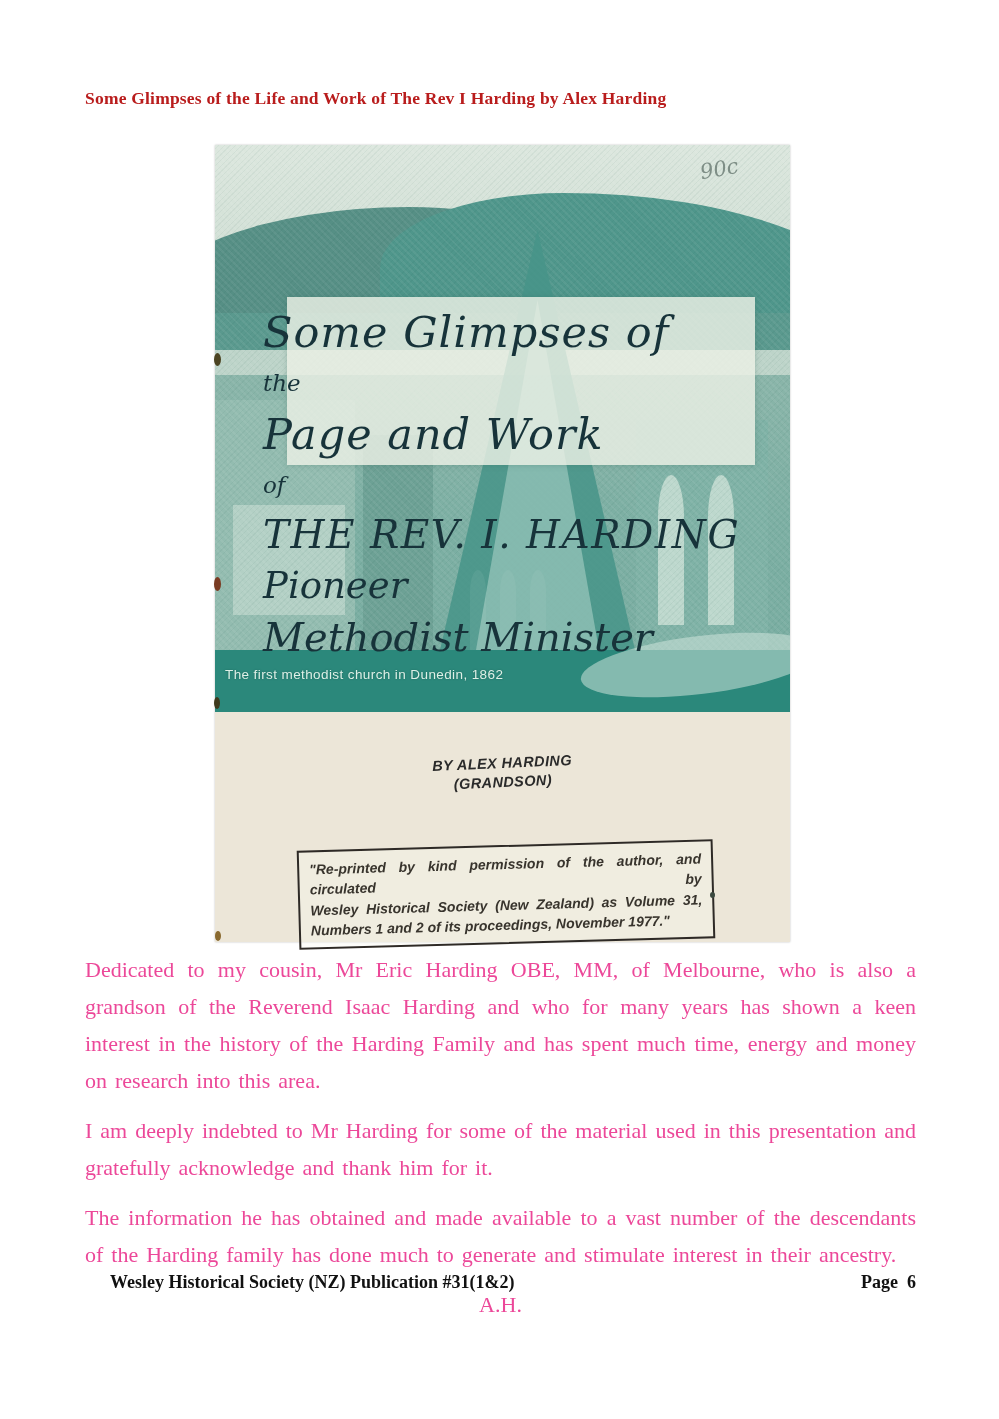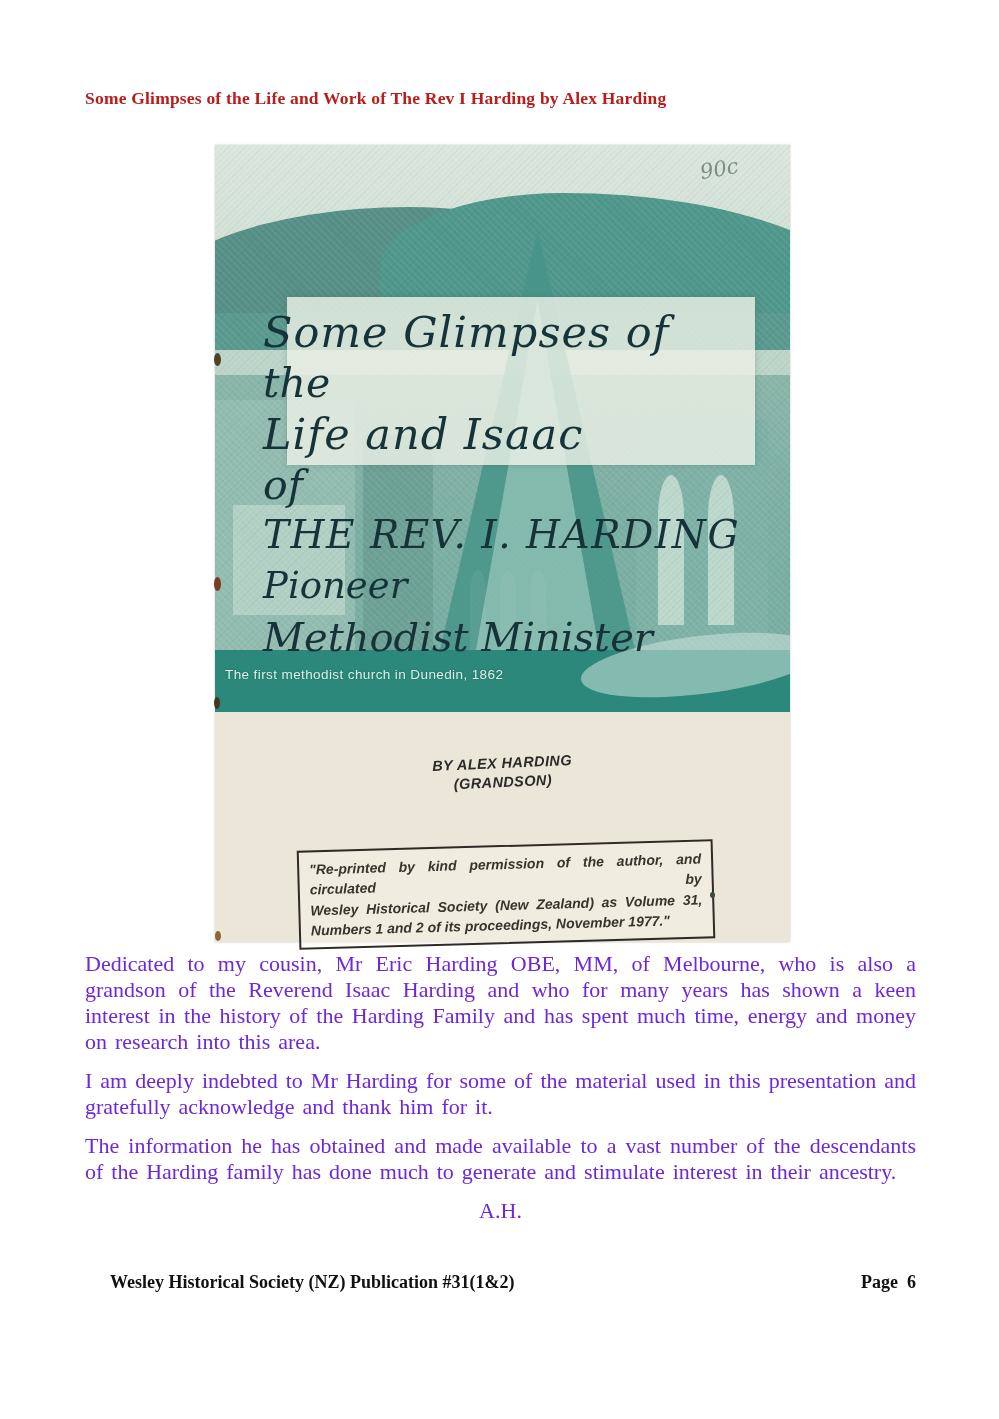--- a/index.html
+++ b/index.html
@@ -42,40 +42,40 @@
   .photo-caption{position:absolute;left:10px;top:522px;z-index:3;
          font-family:"Liberation Sans",sans-serif;font-size:13.5px;letter-spacing:.4px;
          color:#def0e7;text-shadow:0 0 2px rgba(0,60,50,.4);text-align:center;}
   .price-note{position:absolute;right:52px;top:12px;font-family:"DejaVu Serif",serif;
          font-style:italic;font-size:21px;color:#7e8e86;transform:rotate(-10deg);z-index:3;}
   .title-box{position:absolute;left:72px;top:152px;width:468px;height:168px;
          background:rgba(235,240,229,.82);z-index:2;box-shadow:0 0 6px rgba(40,90,80,.25);}
   .title-stack{position:absolute;left:48px;right:0;top:160px;z-index:3;text-align:left;
          font-family:"DejaVu Serif",serif;font-style:italic;color:var(--title-ink,#17333a);}
   .t-big{font-size:43px;line-height:54px;letter-spacing:1px;}
-  .t-small{font-size:41px;line-height:48px;}
+  .t-small{font-size:23px;line-height:48px;}
   .t-name{font-size:39px;line-height:52px;letter-spacing:1.5px;}
   .t-sub1{font-size:37px;line-height:50px;}
   .t-sub2{font-size:40px;line-height:52px;}
 
   .cream-section{position:absolute;left:0;top:567px;width:100%;height:230px;background:var(--cream,#ece6d8);}
   .byline{position:absolute;left:0;right:0;top:42px;text-align:center;transform:rotate(-2.5deg);
          font-family:"Liberation Sans",sans-serif;font-weight:bold;font-style:italic;
          font-size:14.5px;line-height:1.3;letter-spacing:.4px;color:#2a2a2a;}
   .reprint-box{position:absolute;left:83px;top:133px;width:392px;border:2px solid #2e2a26;
          padding:7px 10px;transform:rotate(-1.6deg);background:rgba(250,248,240,.35);
          font-family:"Liberation Sans",sans-serif;font-weight:bold;font-style:italic;
          font-size:14px;line-height:1.45;color:#38342d;}
   .reprint-line{text-align:justify;text-align-last:justify;}
   .reprint-line:last-child{text-align:left;text-align-last:left;}
   .mark{position:absolute;border-radius:50%;z-index:4;}
 
   
-  .body-text{position:absolute;left:85px;top:951px;width:831px;font-size:22px;line-height:26px;
-         word-spacing:2.5px;color:#6d28d9;}
+  .body-text{position:absolute;left:85px;top:951px;width:831px;font-size:22px;line-height:37px;
+         word-spacing:2.5px;color:#ec4899;}
   .body-text p{margin:0 0 13px 0;text-align:justify;}
   .signature{margin-top:2px;font-size:22px;text-align:center;}
 
   
   .doc-footer{position:absolute;left:85px;top:1272px;width:831px;display:flex;
          justify-content:space-between;align-items:baseline;font-weight:bold;font-size:18px;gap:48px;}
   .footer-left{padding-left:25px;}
   .footer-right{white-space:pre;}
 </style>
 </head>
@@ -108,21 +108,21 @@
       </div>
       <div class="dark-band"></div>
       <div class="photo-caption">The first methodist church in Dunedin, 1862</div>
       <div class="price-note">90c</div>
     </div>
 
     <div class="title-box"></div>
     <div class="title-stack">
       <div class="t-big">Some Glimpses of</div>
       <div class="t-small">the</div>
-      <div class="t-big">Life and Isaac</div>
+      <div class="t-big">Page and Work</div>
       <div class="t-small">of</div>
       <div class="t-name">THE REV. I. HARDING</div>
       <div class="t-sub1">Pioneer</div>
       <div class="t-sub2">Methodist Minister</div>
     </div>
 
     <div class="cream-section">
       <div class="byline">
         <div>BY ALEX HARDING</div>
         <div>(GRANDSON)</div>

